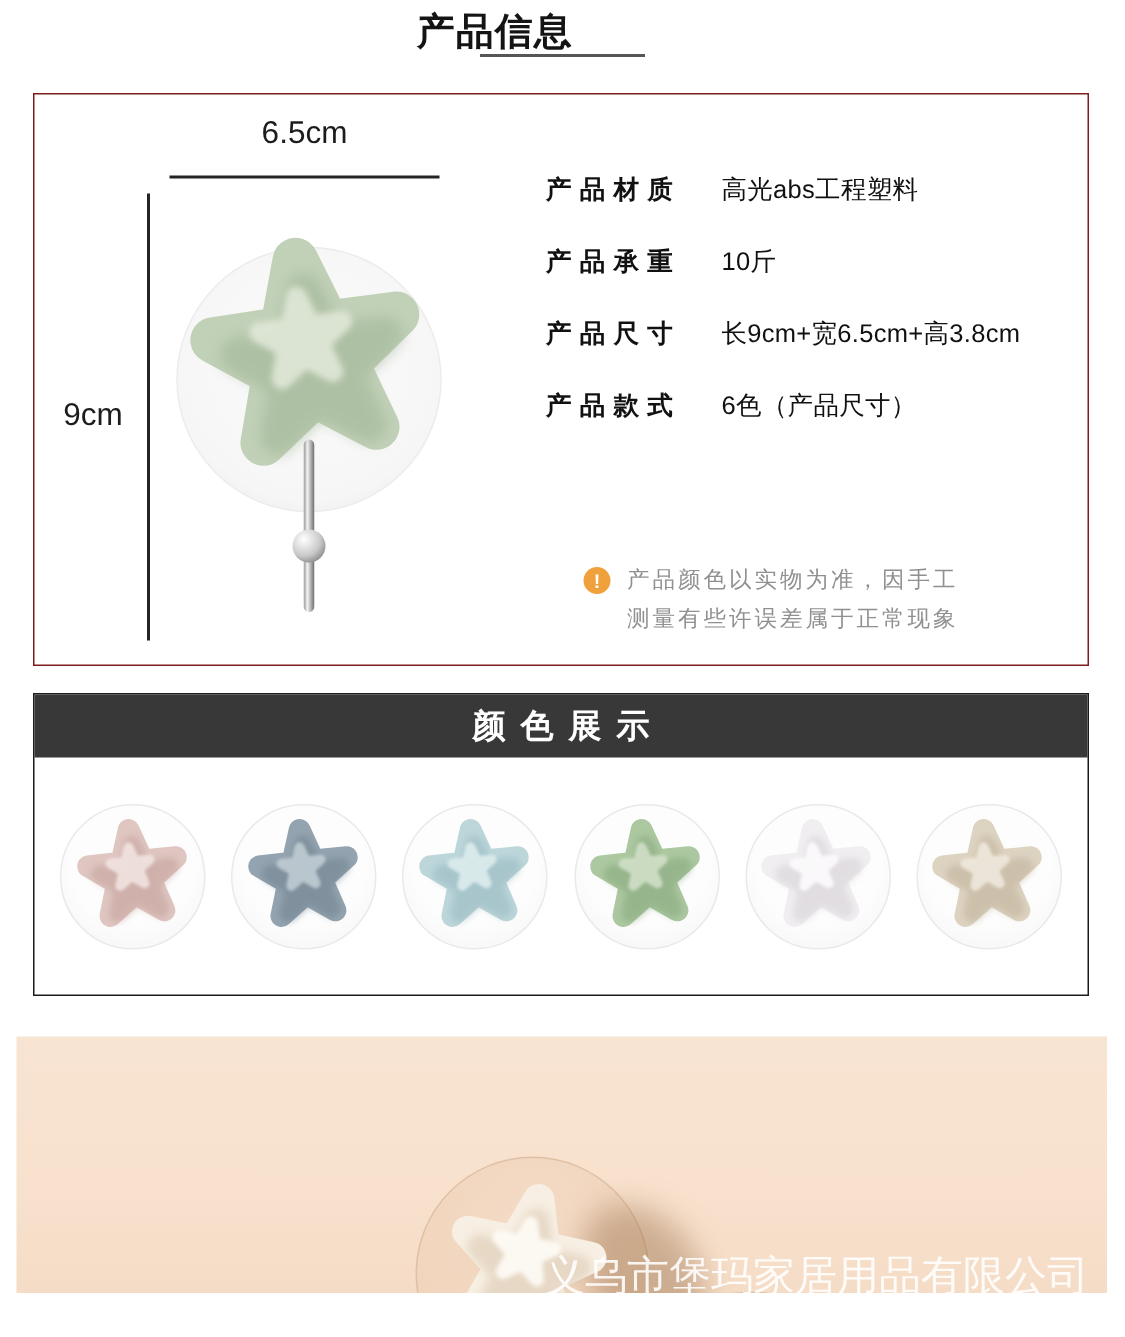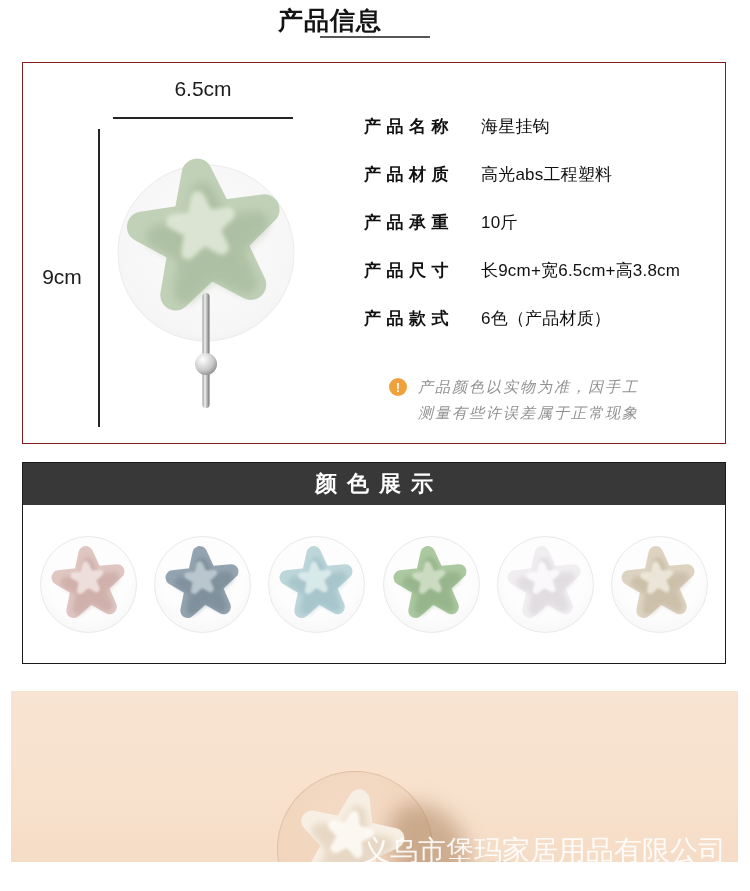--- a/index.html
+++ b/index.html
@@ -40,21 +40,21 @@
     letter-spacing:5.5px; color:#111; white-space:nowrap;
   }
   .spec-value { font-size:17px; color:#111; white-space:nowrap; letter-spacing:0.2px; }
   
   .notice { position:absolute; left:366px; top:311px; display:flex; }
   .notice-icon {
     flex:0 0 18px; width:18px; height:18px; border-radius:50%;
     background:var(--notice-bg,#f0a13c); color:#fff; font-size:13px; font-weight:bold;
     display:flex; align-items:center; justify-content:center; margin-top:4px;
   }
-  .notice-text { margin-left:11px; font-size:15px; line-height:26px; color:#909090; letter-spacing:2px;font-style:italic; }
+  .notice-text { margin-left:11px; font-size:15px; line-height:26px; color:#909090; letter-spacing:2px; }
   
   .box2 {
     position:absolute; left:22px; top:462px; width:704px; height:202px;
     border:1px solid #1b1b1b; box-sizing:border-box;
   }
   .box2-header {
     width:100%; height:42px; background:var(--hdr-bg,#383838); color:#ffffff;
     font-size:22px; font-weight:bold; letter-spacing:10px; text-indent:10px;
     display:flex; align-items:center; justify-content:center;
   }
@@ -144,38 +144,34 @@
 
   <svg class="product-svg" viewBox="0 0 250 290" xmlns="http://www.w3.org/2000/svg" xmlns:xlink="http://www.w3.org/1999/xlink" style="--sf-base: #c1d1b8; --sf-hi: #e0e8d8; --sf-sh: #9cb191;">
     <circle cx="125" cy="110" r="88" fill="url(#padGrad)" stroke="#ececec" stroke-width="1"></circle>
     <rect x="121.5" y="150" width="7" height="115" rx="3.5" fill="url(#metalGrad)"></rect>
     <circle cx="125" cy="221" r="11" fill="url(#ballGrad)"></circle>
     <use href="#sfg" xlink:href="#sfg" transform="translate(125,95) rotate(-8) scale(0.9)"></use>
   </svg>
 
   <div class="spec-table">
     <div class="spec-row">
-      <span class="spec-label">产品名称</span>
-      <span class="spec-value">海星挂钩</span>
-    </div>
-    <div class="spec-row">
       <span class="spec-label">产品材质</span>
       <span class="spec-value">高光abs工程塑料</span>
     </div>
     <div class="spec-row">
       <span class="spec-label">产品承重</span>
       <span class="spec-value">10斤</span>
     </div>
     <div class="spec-row">
       <span class="spec-label">产品尺寸</span>
       <span class="spec-value">长9cm+宽6.5cm+高3.8cm</span>
     </div>
     <div class="spec-row">
       <span class="spec-label">产品款式</span>
-      <span class="spec-value">6色（产品材质）</span>
+      <span class="spec-value">6色（产品尺寸）</span>
     </div>
   </div>
 
   <div class="notice">
     <div class="notice-icon" style="--notice-bg: #f0a13c;">!</div>
     <div class="notice-text">
       <div>产品颜色以实物为准，因手工</div>
       <div>测量有些许误差属于正常现象</div>
     </div>
   </div>

